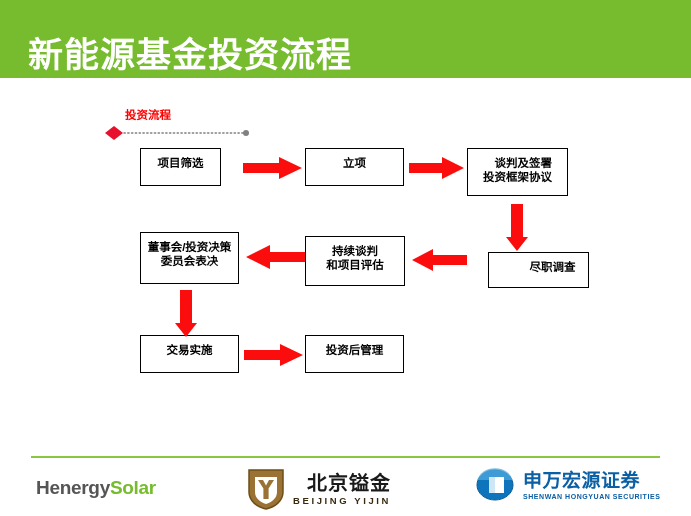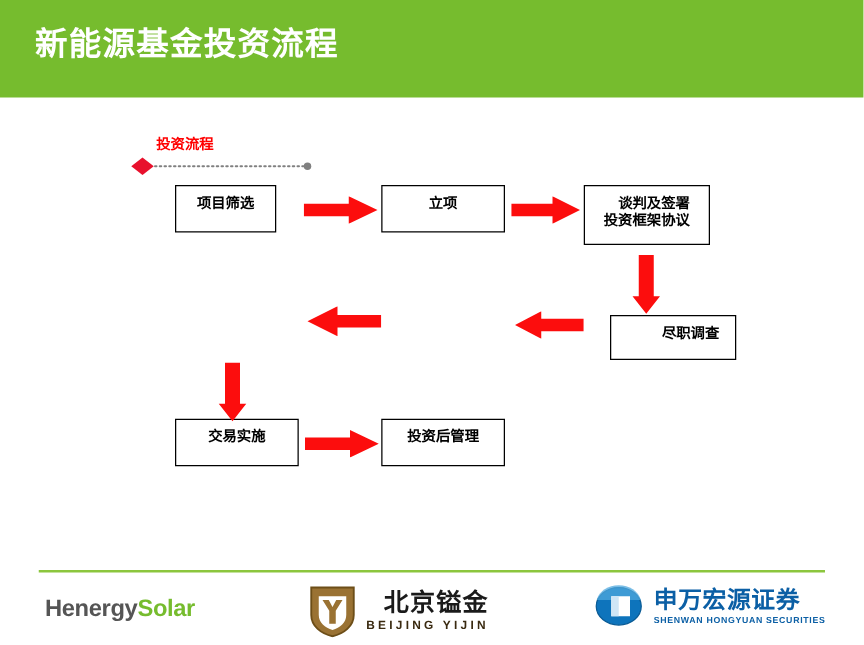--- a/index.html
+++ b/index.html
@@ -24,22 +24,22 @@
     position: absolute;
     left: 0;
     top: 0;
     width: 691px;
     height: 78px;
     background: #76bc2e;
   }
   #header-title {
     position: absolute;
     left: 28px;
-    top: 16px;
-    font-size: 26px;
+    top: 36px;
+    font-size: 35px;
     font-weight: bold;
     color: #ffffff;
     letter-spacing: 1px;
     line-height: 38px;
     white-space: nowrap;
   }
 
   
   #flow-canvas {
     position: absolute;
@@ -207,20 +207,24 @@
       <polygon points="11,3 20,10 11,17 2,10" fill="#e8112d"></polygon>
       <line x1="21" y1="10" x2="140" y2="10" stroke="#808080" stroke-width="1.6" stroke-dasharray="1.2 2.6" stroke-linecap="round"></line>
       <circle cx="143" cy="10" r="3" fill="#808080"></circle>
     </svg>
 
     <div class="flow-box box-screening">项目筛选</div>
     <div class="flow-box box-initiation">立项</div>
     <div class="flow-box box-negotiation">谈判及签署
 投资框架协议</div>
     <div class="flow-box box-duediligence">尽职调查</div>
+    <div class="flow-box box-ongoing">持续谈判
+和项目评估</div>
+    <div class="flow-box box-board">董事会/投资决策
+委员会表决</div>
     <div class="flow-box box-execution">交易实施</div>
     <div class="flow-box box-postinvest">投资后管理</div>
 
     <div class="arrow arrow-r1">
       <svg width="60" height="22" viewBox="0 0 60 22">
         <polygon points="0,6 36,6 36,0 59,11 36,22 36,16 0,16" fill="#fc0d0d"></polygon>
       </svg>
     </div>
     <div class="arrow arrow-r2">
       <svg width="56" height="22" viewBox="0 0 56 22">

